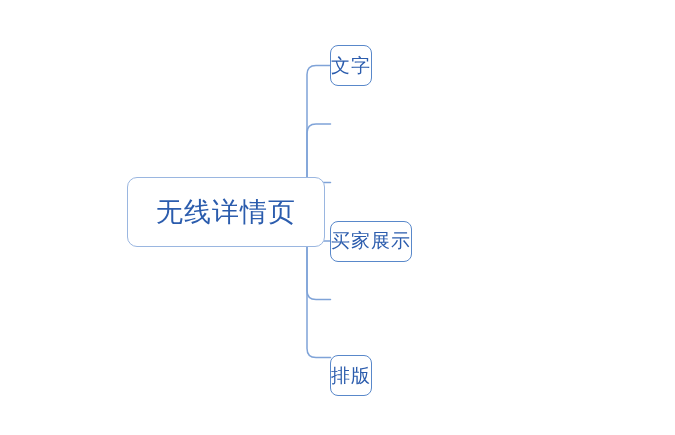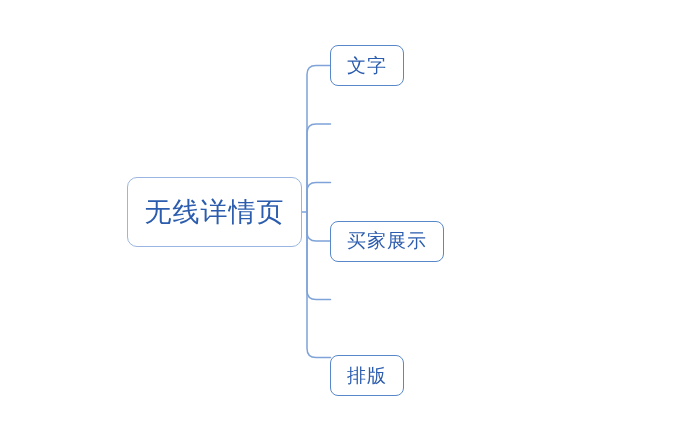--- a/index.html
+++ b/index.html
@@ -22,31 +22,31 @@
   }
   .node{
     position:absolute;
     display:flex;align-items:center;justify-content:center;
     box-sizing:border-box;
     background:var(--bg);
     color:var(--text-color);
     white-space:nowrap;
   }
   .node-root{
-    left:127px;top:177px;width:175px;height:70px;
+    left:127px;top:177px;width:198px;height:70px;
     border:1.5px solid var(--root-border);
     border-radius:10px;
     font-size:27px;
     letter-spacing:1px;
   }
   .node-child{
     left:330px;height:41px;
     border:1.5px solid var(--child-border);
     border-radius:8px;
-    padding:0 16px;
+    padding:0 0;
     font-size:19px;
     letter-spacing:1px;
   }
 </style>
 </head>
 <body>
 
 <div class="canvas">
 
   <svg class="links" viewBox="0 0 675 435" fill="none">

